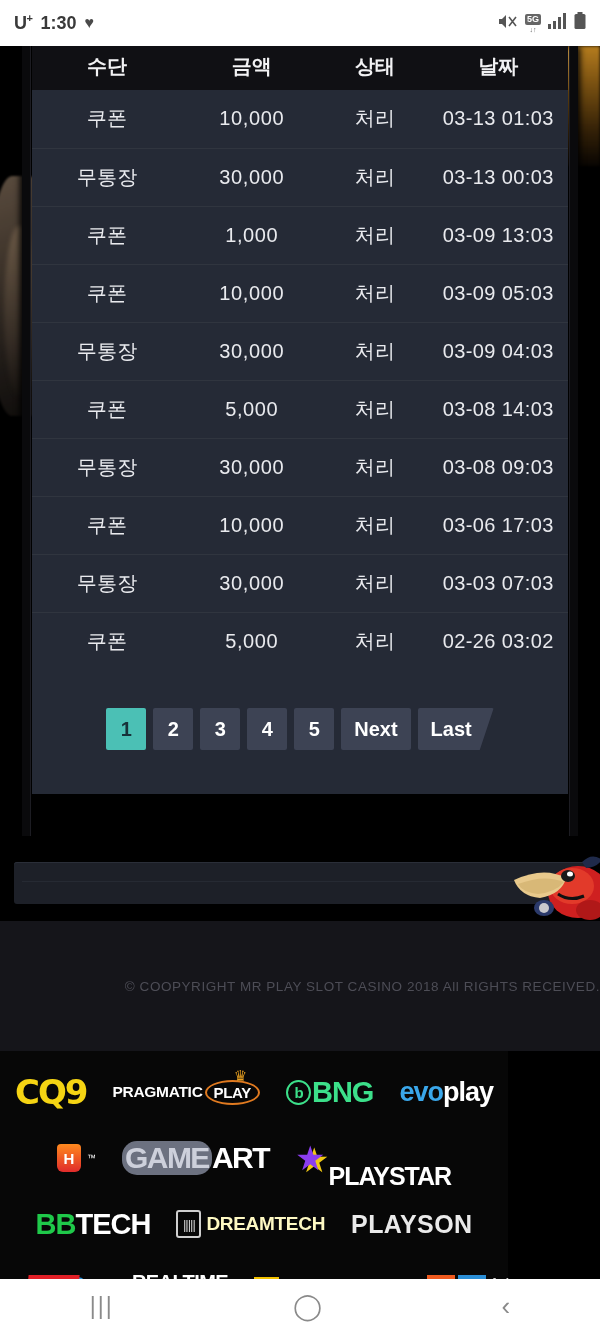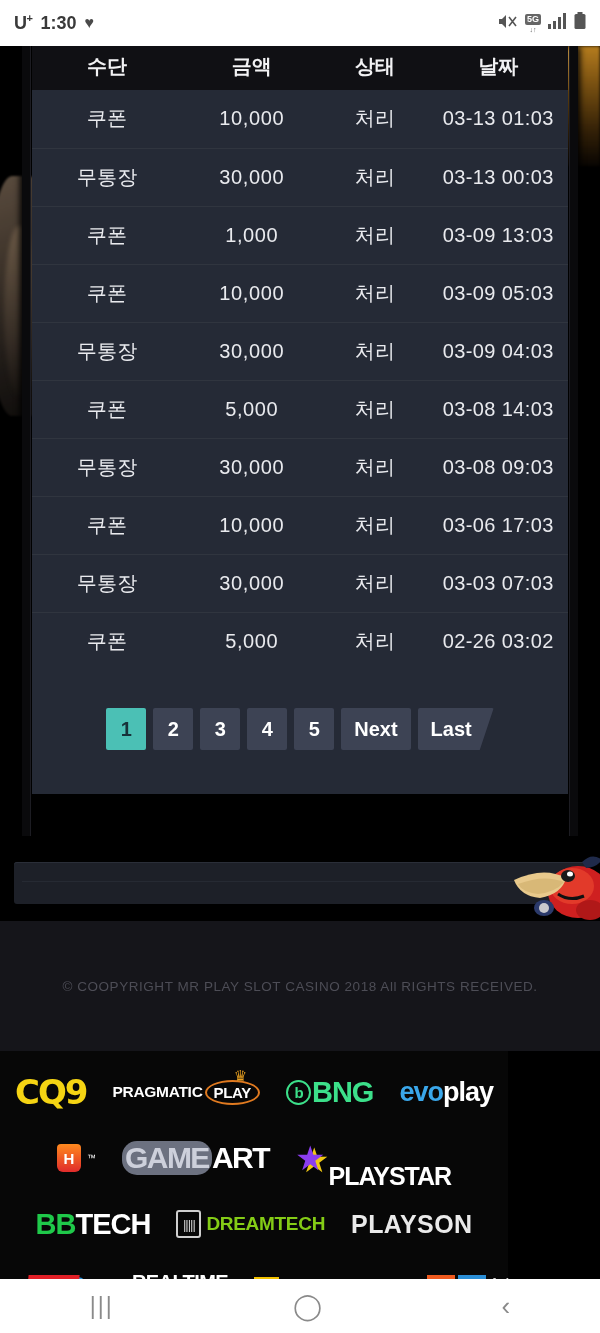--- a/index.html
+++ b/index.html
@@ -118,21 +118,21 @@
   
   .mascot{
     position:absolute; right:-4px; top:800px; width:104px; height:80px;
     z-index:6; overflow:hidden;
   }
 
   
   .footer{
     position:absolute; left:0; top:875px; width:600px; height:130px;
     background:#15151a; z-index:2;
-    display:flex; align-items:center; justify-content:center;
+    display:flex; align-items:center; justify-content:flex-end;
   }
   .copyright{
     color:#4d4d56; font-size:13.5px; letter-spacing:.55px;
     white-space:nowrap;
   }
 
   
   .providers{
     position:absolute; left:0; top:1005px; width:508px; height:282px;
     background:#070707; z-index:2; padding-top:8px;
@@ -179,21 +179,21 @@
   .l-pstar .tx{ color:#fff; font-size:25px; font-weight:bold; letter-spacing:-1px;margin-top:36px;}
 
   .l-bbt{ font-size:29px; font-weight:bold; letter-spacing:-1px;}
   .l-bbt .bb{ color:#1fc94a;text-align:center;} .l-bbt .tech{ color:#ffffff;}
   .l-dream{ display:flex; align-items:center; gap:5px;}
   .l-dream .icon{
     width:25px;height:28px;border:2px solid #cfcfcf;border-radius:3px;
     color:#cfcfcf;font-size:13px;display:flex;align-items:center;justify-content:center;
     letter-spacing:-1px;
   }
-  .l-dream .tx{ color:#84cc16; font-size:19px; font-weight:bold; letter-spacing:-.3px;}
+  .l-dream .tx{ color:#fef9c3; font-size:19px; font-weight:bold; letter-spacing:-.3px;}
   .l-plson{ color:#eaeaea; font-size:25px; font-weight:bold; letter-spacing:.4px;}
 
   .l-pgo{ display:flex; align-items:center;}
   .l-pgo .p1{ background:#2a8ed6; color:#fff; font-size:13px; font-weight:bold;
               padding:4px 5px; border-radius:9px 0 0 9px; letter-spacing:-.3px;}
   .l-pgo .p2{ background:#e11f26; color:#fff; font-size:25px; font-weight:bold;
               padding:1px 7px; letter-spacing:-1px; transform:skewX(-6deg);}
   .l-pgo .p3{ background:#2a8ed6; width:9px; height:26px; border-radius:0 9px 9px 0;}
   .l-rtg{ display:flex; align-items:center; gap:4px;}
   .l-rtg .dia{ color:#e8e8e8; font-size:20px;}

